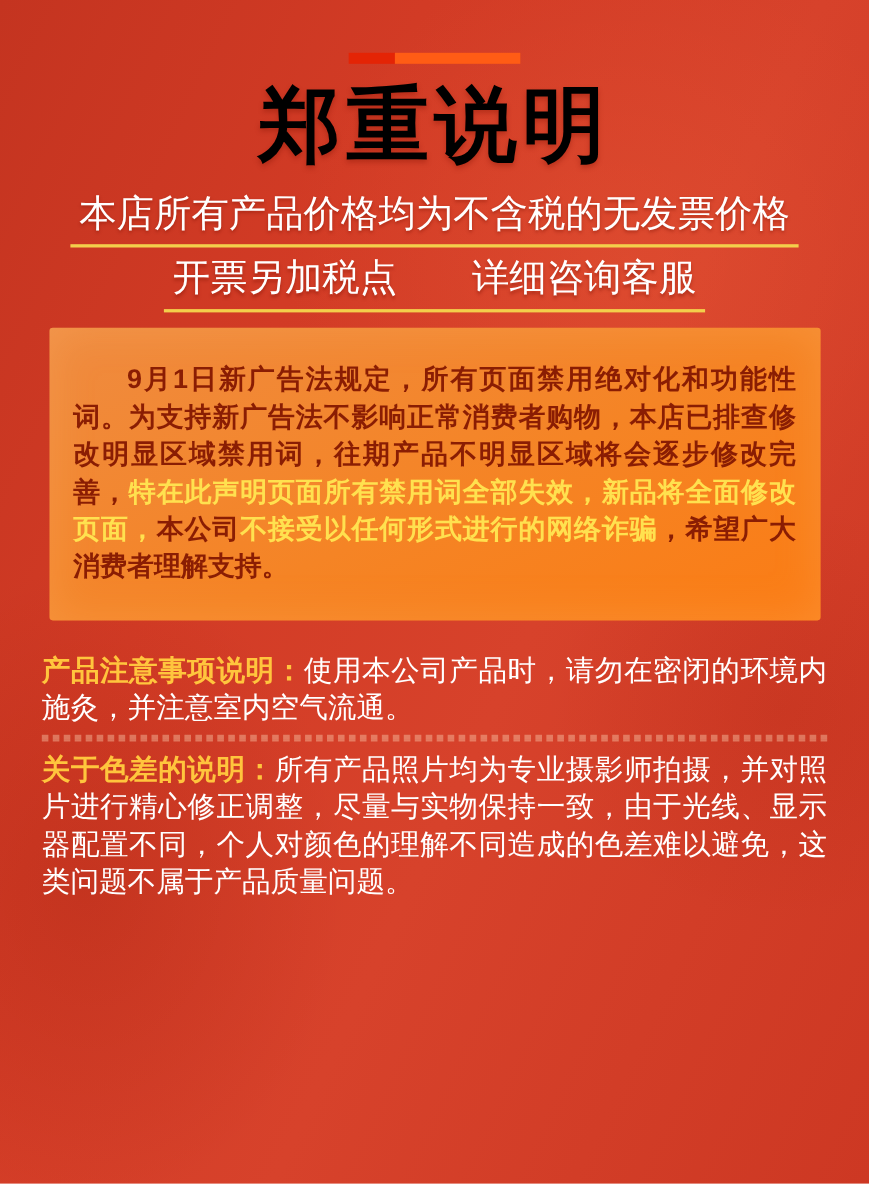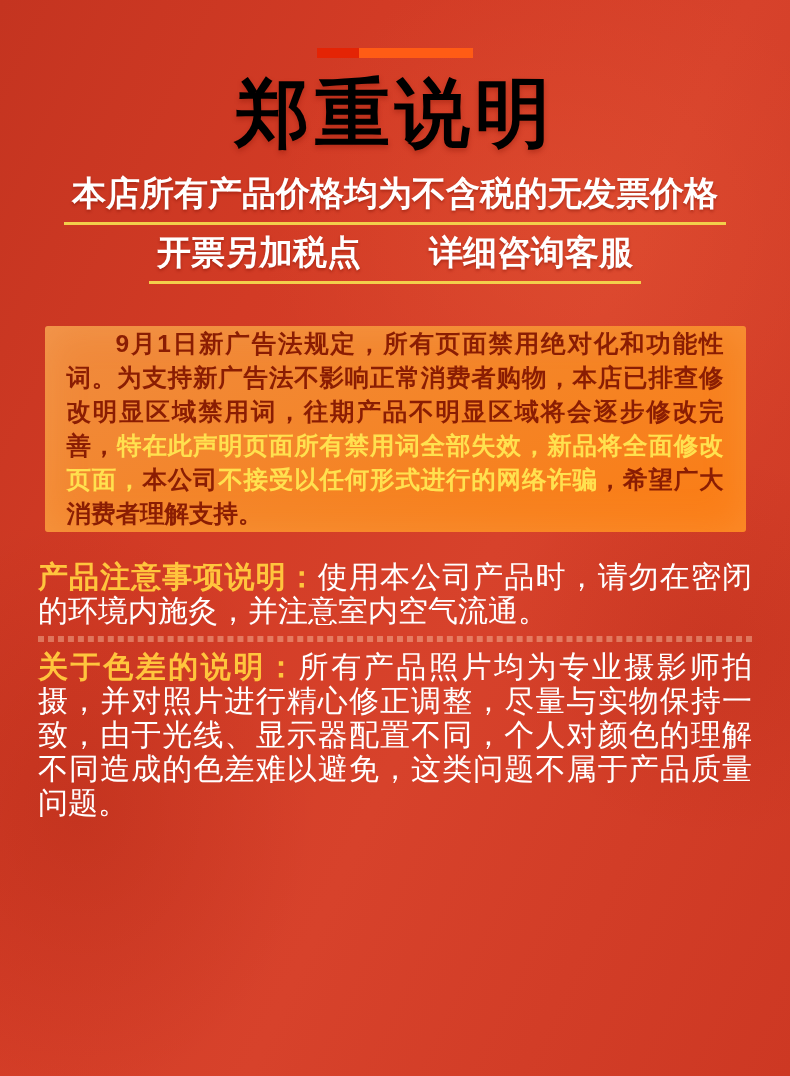--- a/index.html
+++ b/index.html
@@ -29,51 +29,51 @@
     letter-spacing: 5px;
     color: #000000;
     text-shadow: 0 3px 5px rgba(125,18,4,0.35);
   }
 
   .subtitle { text-align: center; margin-top: 14px; }
   .subtitle .line {
     display: inline-block;
     white-space: nowrap;
     font-size: 34px;
-    font-weight: 700;
+    font-weight: 400;
     color: #ffffff;
     text-shadow: 0 2px 3px rgba(125,18,4,0.45);
     border-bottom: 3px solid #f3cf4b;
     padding: 0 8px 5px;
     margin-top: 5px;
   }
 
   .notice-box {
     width: 701px;
-    margin: 42px auto 0;
-    padding: 1px 22px;
+    margin: 14px auto 0;
+    padding: 31px 22px;
     border-radius: 3px;
     background: linear-gradient(155deg, #ef8b40 0%, #f58425 55%, #fb7c14 100%);
     box-shadow: inset 0 0 40px rgba(255,190,120,0.25);
   }
   .notice-box p {
     margin: 0;
     text-indent: 2em;
     text-align: justify;
     font-size: 24.5px;
     line-height: 34px;
     font-weight: 700;
     color: #8a1d03;
   }
   .notice-box .hl { color: #ffe14f; }
 
   .content { width: 714px; margin: 20px auto 0; }
   .section {
     padding: 8px 0;
-    font-size: 30px;
+    font-size: 26px;
     line-height: 34px;
     color: #ffffff;
     text-align: justify;
     font-weight: 500;
   }
   .section .heading { color: #ffc53d; font-weight: 800; }
   .divider { height: 0; border-top: 2px dashed rgba(255,222,188,0.38); }
 </style>
 </head>
 <body>

